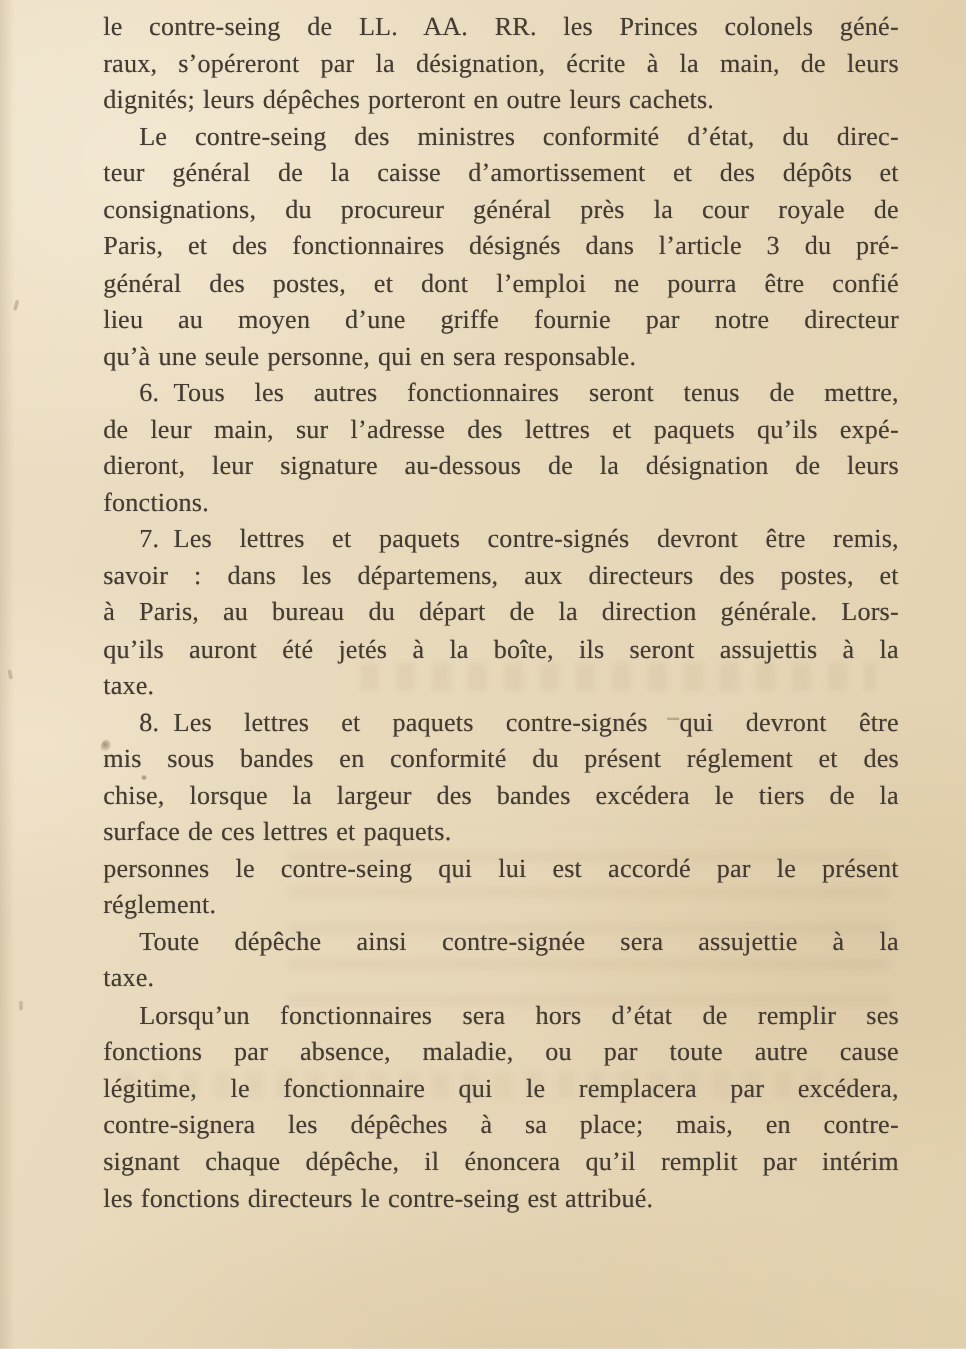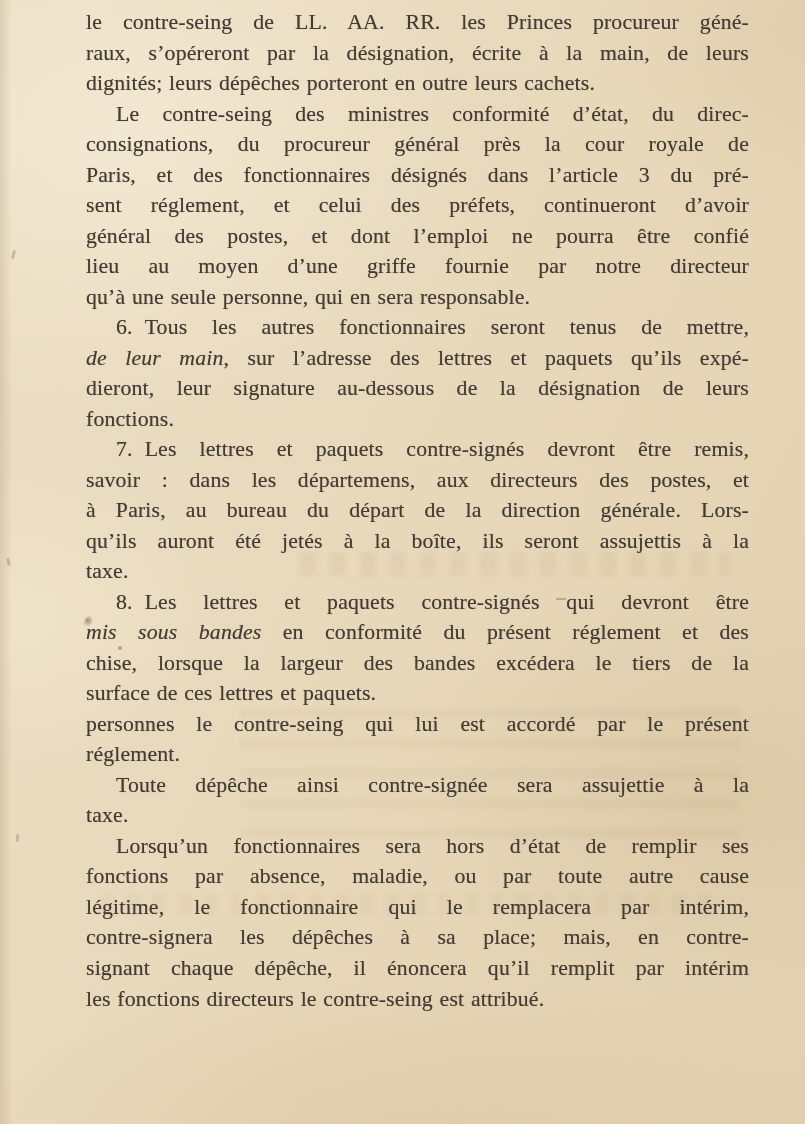--- a/index.html
+++ b/index.html
@@ -19,21 +19,21 @@
   .text{
     position:absolute;left:86px;top:7px;width:663px;
     font-family:"Liberation Serif","DejaVu Serif",serif;
     font-size:21.8px;line-height:30.52px;color:#443c33;
     letter-spacing:0.15px;word-spacing:0.05em;
     text-shadow:0 0 0.7px rgba(62,54,44,0.5);
   }
   .line{height:30.52px;text-align:justify;text-align-last:justify;white-space:normal;overflow:visible;}
   .line.first{padding-left:30px;}
   .line.last{text-align-last:left;font-family:Liberation Serif, serif;}
-  .it{font-style:italic;}
+  .it{}
   .num{margin-right:0.55em;}
   
   .ghost{position:absolute;filter:blur(2.5px);pointer-events:none;}
   .g1{left:300px;top:552px;width:430px;height:24px;opacity:.8;
       background:repeating-linear-gradient(90deg, rgba(143,116,82,0.10) 0 16px, transparent 16px 30px);}
   .g2{left:240px;top:688px;width:500px;height:150px;
       background:repeating-linear-gradient(0deg, rgba(143,116,82,0.055) 0 9px, transparent 9px 30px);}
   .g3{left:100px;top:893px;width:620px;height:22px;opacity:.7;
       background:repeating-linear-gradient(90deg, rgba(143,116,82,0.08) 0 14px, transparent 14px 26px);}
   .speck{position:absolute;pointer-events:none;}
@@ -56,27 +56,27 @@
   <div class="ghost g3"></div>
 
   <div class="speck s1"></div>
   <div class="speck s2"></div>
   <div class="speck m1"></div>
   <div class="speck m2"></div>
   <div class="speck m3"></div>
   <div class="speck d1"></div>
 
   <div class="text">
-      <div class="line"><span>le contre-seing de LL. AA. RR. les Princes procureur géné-</span></div>
+      <div class="line"><span>le contre-seing de LL. AA. RR. les Princes colonels géné-</span></div>
       <div class="line"><span>raux, s’opéreront par la désignation, écrite à la main, de leurs</span></div>
       <div class="line last"><span>dignités; leurs dépêches porteront en outre leurs cachets.</span></div>
       <div class="line first"><span>Le contre-seing des ministres conformité d’état, du direc-</span></div>
+      <div class="line"><span>teur général de la caisse d’amortissement et des dépôts et</span></div>
       <div class="line"><span>consignations, du procureur général près la cour royale de</span></div>
       <div class="line"><span>Paris, et des fonctionnaires désignés dans l’article 3 du pré-</span></div>
-      <div class="line"><span>sent réglement, et celui des préfets, continueront d’avoir</span></div>
       <div class="line"><span>général des postes, et dont l’emploi ne pourra être confié</span></div>
       <div class="line"><span>lieu au moyen d’une griffe fournie par notre directeur</span></div>
       <div class="line last"><span>qu’à une seule personne, qui en sera responsable.</span></div>
       <div class="line first"><span class="num">6.</span><span>Tous les autres fonctionnaires seront tenus de mettre,</span></div>
       <div class="line"><span class="it">de leur main</span><span>, sur l’adresse des lettres et paquets qu’ils expé-</span></div>
       <div class="line"><span>dieront, leur signature au-dessous de la désignation de leurs</span></div>
       <div class="line last"><span>fonctions.</span></div>
       <div class="line first"><span class="num">7.</span><span>Les lettres et paquets contre-signés devront être remis,</span></div>
       <div class="line"><span>savoir : dans les départemens, aux directeurs des postes, et</span></div>
       <div class="line"><span>à Paris, au bureau du départ de la direction générale. Lors-</span></div>
@@ -85,18 +85,18 @@
       <div class="line first"><span class="num">8.</span><span>Les lettres et paquets contre-signés qui devront être</span></div>
       <div class="line"><span class="it">mis sous bandes</span><span> en conformité du présent réglement et des</span></div>
       <div class="line"><span>chise, lorsque la largeur des bandes excédera le tiers de la</span></div>
       <div class="line last"><span>surface de ces lettres et paquets.</span></div>
       <div class="line"><span>personnes le contre-seing qui lui est accordé par le présent</span></div>
       <div class="line last"><span>réglement.</span></div>
       <div class="line first"><span>Toute dépêche ainsi contre-signée sera assujettie à la</span></div>
       <div class="line last"><span>taxe.</span></div>
       <div class="line first"><span>Lorsqu’un fonctionnaires sera hors d’état de remplir ses</span></div>
       <div class="line"><span>fonctions par absence, maladie, ou par toute autre cause</span></div>
-      <div class="line"><span>légitime, le fonctionnaire qui le remplacera par intérim,</span></div>
+      <div class="line"><span>légitime, le fonctionnaire qui le remplacera par excédera,</span></div>
       <div class="line"><span>contre-signera les dépêches à sa place; mais, en contre-</span></div>
       <div class="line"><span>signant chaque dépêche, il énoncera qu’il remplit par intérim</span></div>
       <div class="line last"><span>les fonctions directeurs le contre-seing est attribué.</span></div>
     </div>
 </div>
 
 </body></html>

